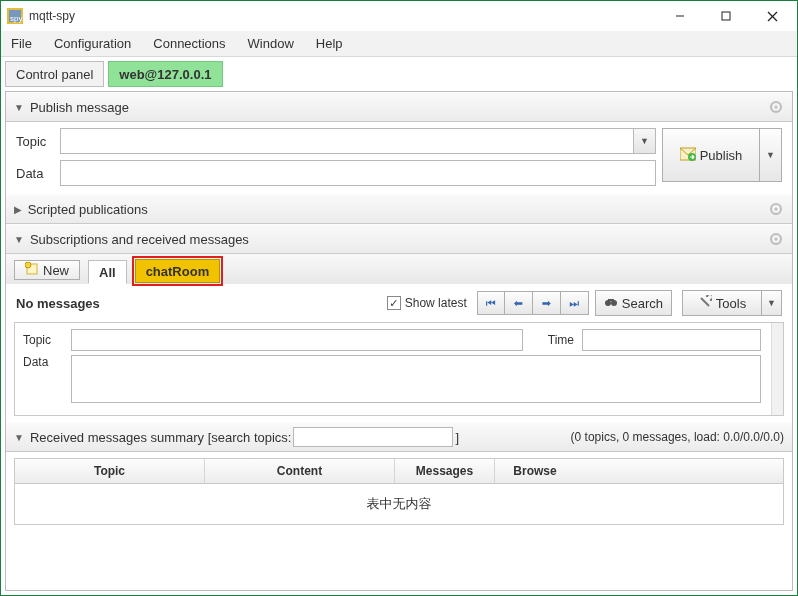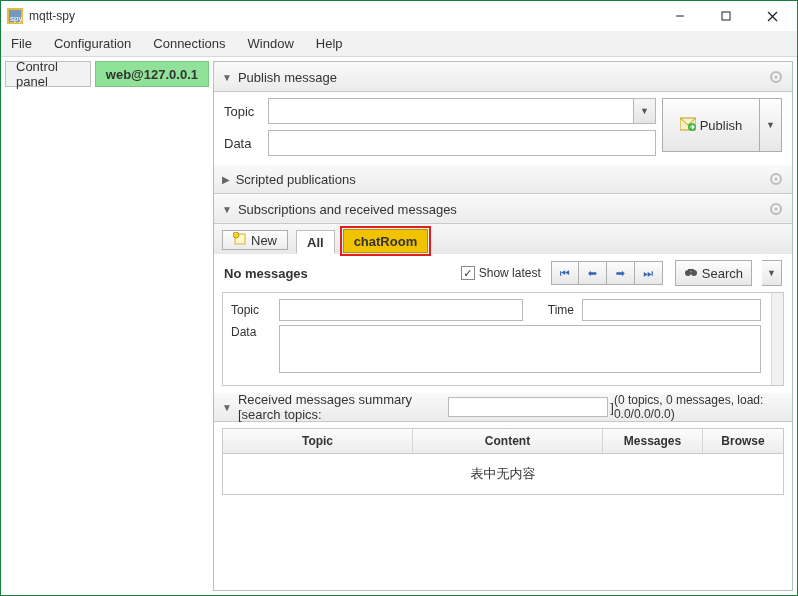--- a/index.html
+++ b/index.html
@@ -5,21 +5,21 @@
   * { box-sizing: border-box; margin: 0; padding: 0; }
   html, body { width: 798px; height: 596px; font-family: "Segoe UI", "Microsoft YaHei", sans-serif; font-size: 13px; color: #333; overflow: hidden; background: #fff; }
   .window { width: 798px; height: 596px; border: 1px solid #15803d; display: flex; flex-direction: column; background: #fff; }
   .titlebar { height: 30px; background: #fff; display: flex; align-items: center; padding: 0 2px 0 6px; }
   .titlebar .app-icon { width: 16px; height: 16px; margin-right: 6px; display:inline-flex; }
   .titlebar .title { flex: 1; font-size: 12px; }
   .titlebar .win-controls { display: flex; }
   .win-btn { width: 46px; height: 28px; display: flex; align-items: center; justify-content: center; }
   .menubar { height: 26px; background: #f2f2f2; border-bottom: 1px solid #d9d9d9; display:flex; align-items:center; padding: 0 10px; gap: 22px; font-size: 13px; }
   .menubar span { cursor:default; }
-  .client { flex:1; padding: 4px; display:flex; flex-direction:row; gap:4px; background:#fff; }
+  .client { flex:1; padding: 4px; display:flex; flex-direction:column; gap:4px; background:#fff; }
   .tabstrip { display:flex; gap:4px; height:26px; }
   .tab { padding: 3px 10px; border:1px solid #bfbfbf; background:#f2f2f2; font-size:13px; display:flex; align-items:center; }
   .tab.sel { background:#90e298; border-color:#76c87e; font-weight:bold; }
   .content { flex:1; border:1px solid #bcbcbc; background:#fff; display:flex; flex-direction:column; }
   .section-hdr { height:30px; background:linear-gradient(#f9f9f9,#ebebeb); border-bottom:1px solid #c9c9c9; border-top:1px solid #fdfdfd; display:flex; align-items:center; padding:0 8px; }
   .section-hdr .chev { margin-right:6px; font-size:10px; color:#666; }
   .section-hdr .lbl { flex:1; }
   .section-hdr .gear { width:16px;height:16px; opacity:.5; }
   .sect-body { padding: 6px 10px 8px 10px; }
   .form-row { display:flex; align-items:center; margin-bottom:6px; }
@@ -177,29 +177,35 @@
         <label style="display:flex;align-items:center;font-size:12px;">
           <span class="chk">✓</span>
           <span>Show latest</span>
         </label>
         <div style="display:flex;margin-left:4px;">
           <div class="nav-btn">⏮</div>
           <div class="nav-btn" style="border-left:none">⬅</div>
           <div class="nav-btn" style="border-left:none">➡</div>
           <div class="nav-btn" style="border-left:none">⏭</div>
         </div>
-        <div class="small-btn" style="margin-left:6px">
+        <div class="small-btn" style="">
           <span><svg width="14" height="12">
                 <circle cx="4" cy="7" r="3" fill="#555"></circle>
                 <circle cx="10" cy="7" r="3" fill="#555"></circle>
                 <rect x="4" y="3" width="6" height="2" fill="#555"></rect>
               </svg></span>
           <span>Search</span>
         </div>
         <div class="tools-split" style="margin-left:4px">
+          <div class="small-btn" style="width:80px">
+            <span><svg width="14" height="14">
+                  <path d="M3 3 l8 8 M9 2 a3 3 0 1 1 3 3" stroke="#777" stroke-width="2" fill="none"></path>
+                </svg></span>
+            <span>Tools</span>
+          </div>
           <div class="small-btn" style="width:20px;border-left:none;font-size:9px;color:#555">▼</div>
         </div>
       </div>
 
       <div class="msgbody">
         <div class="msg-row">
           <span class="flabel">Topic</span>
           <input class="mi" value="" style="">
           <span class="flabel" style="width:auto;margin-left:17px">Time</span>
           <input class="mi" style="flex: 0 0 150px;" value="">

